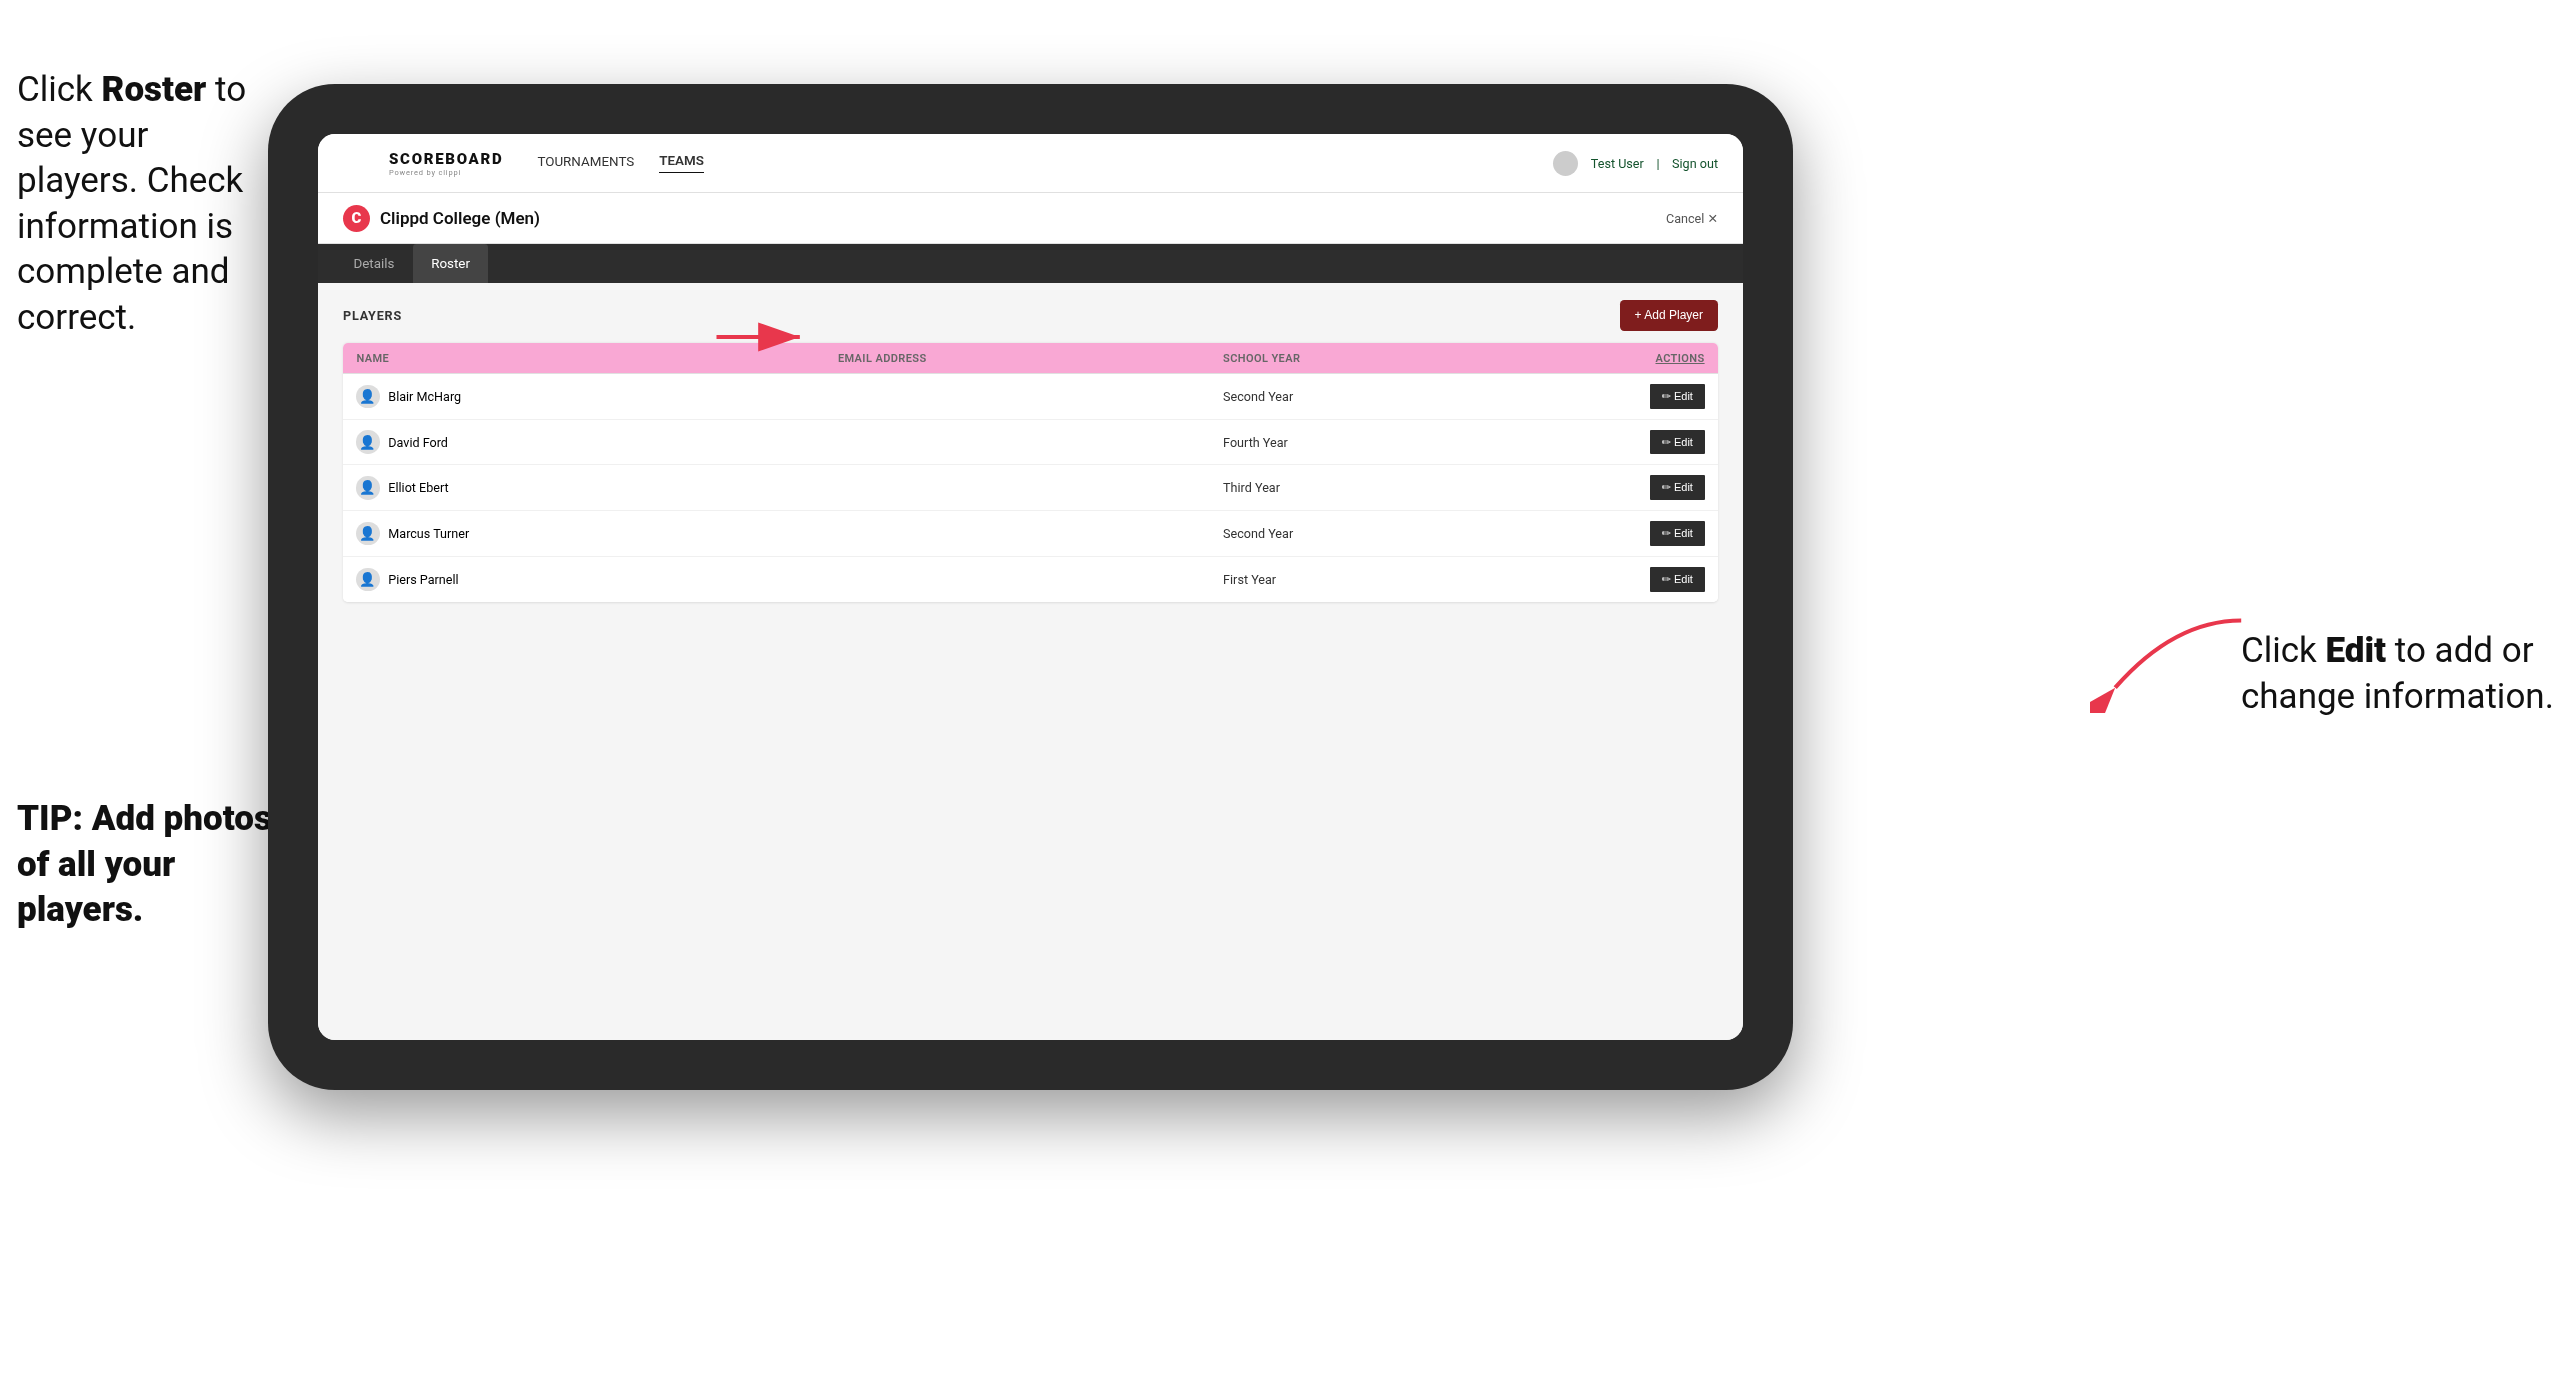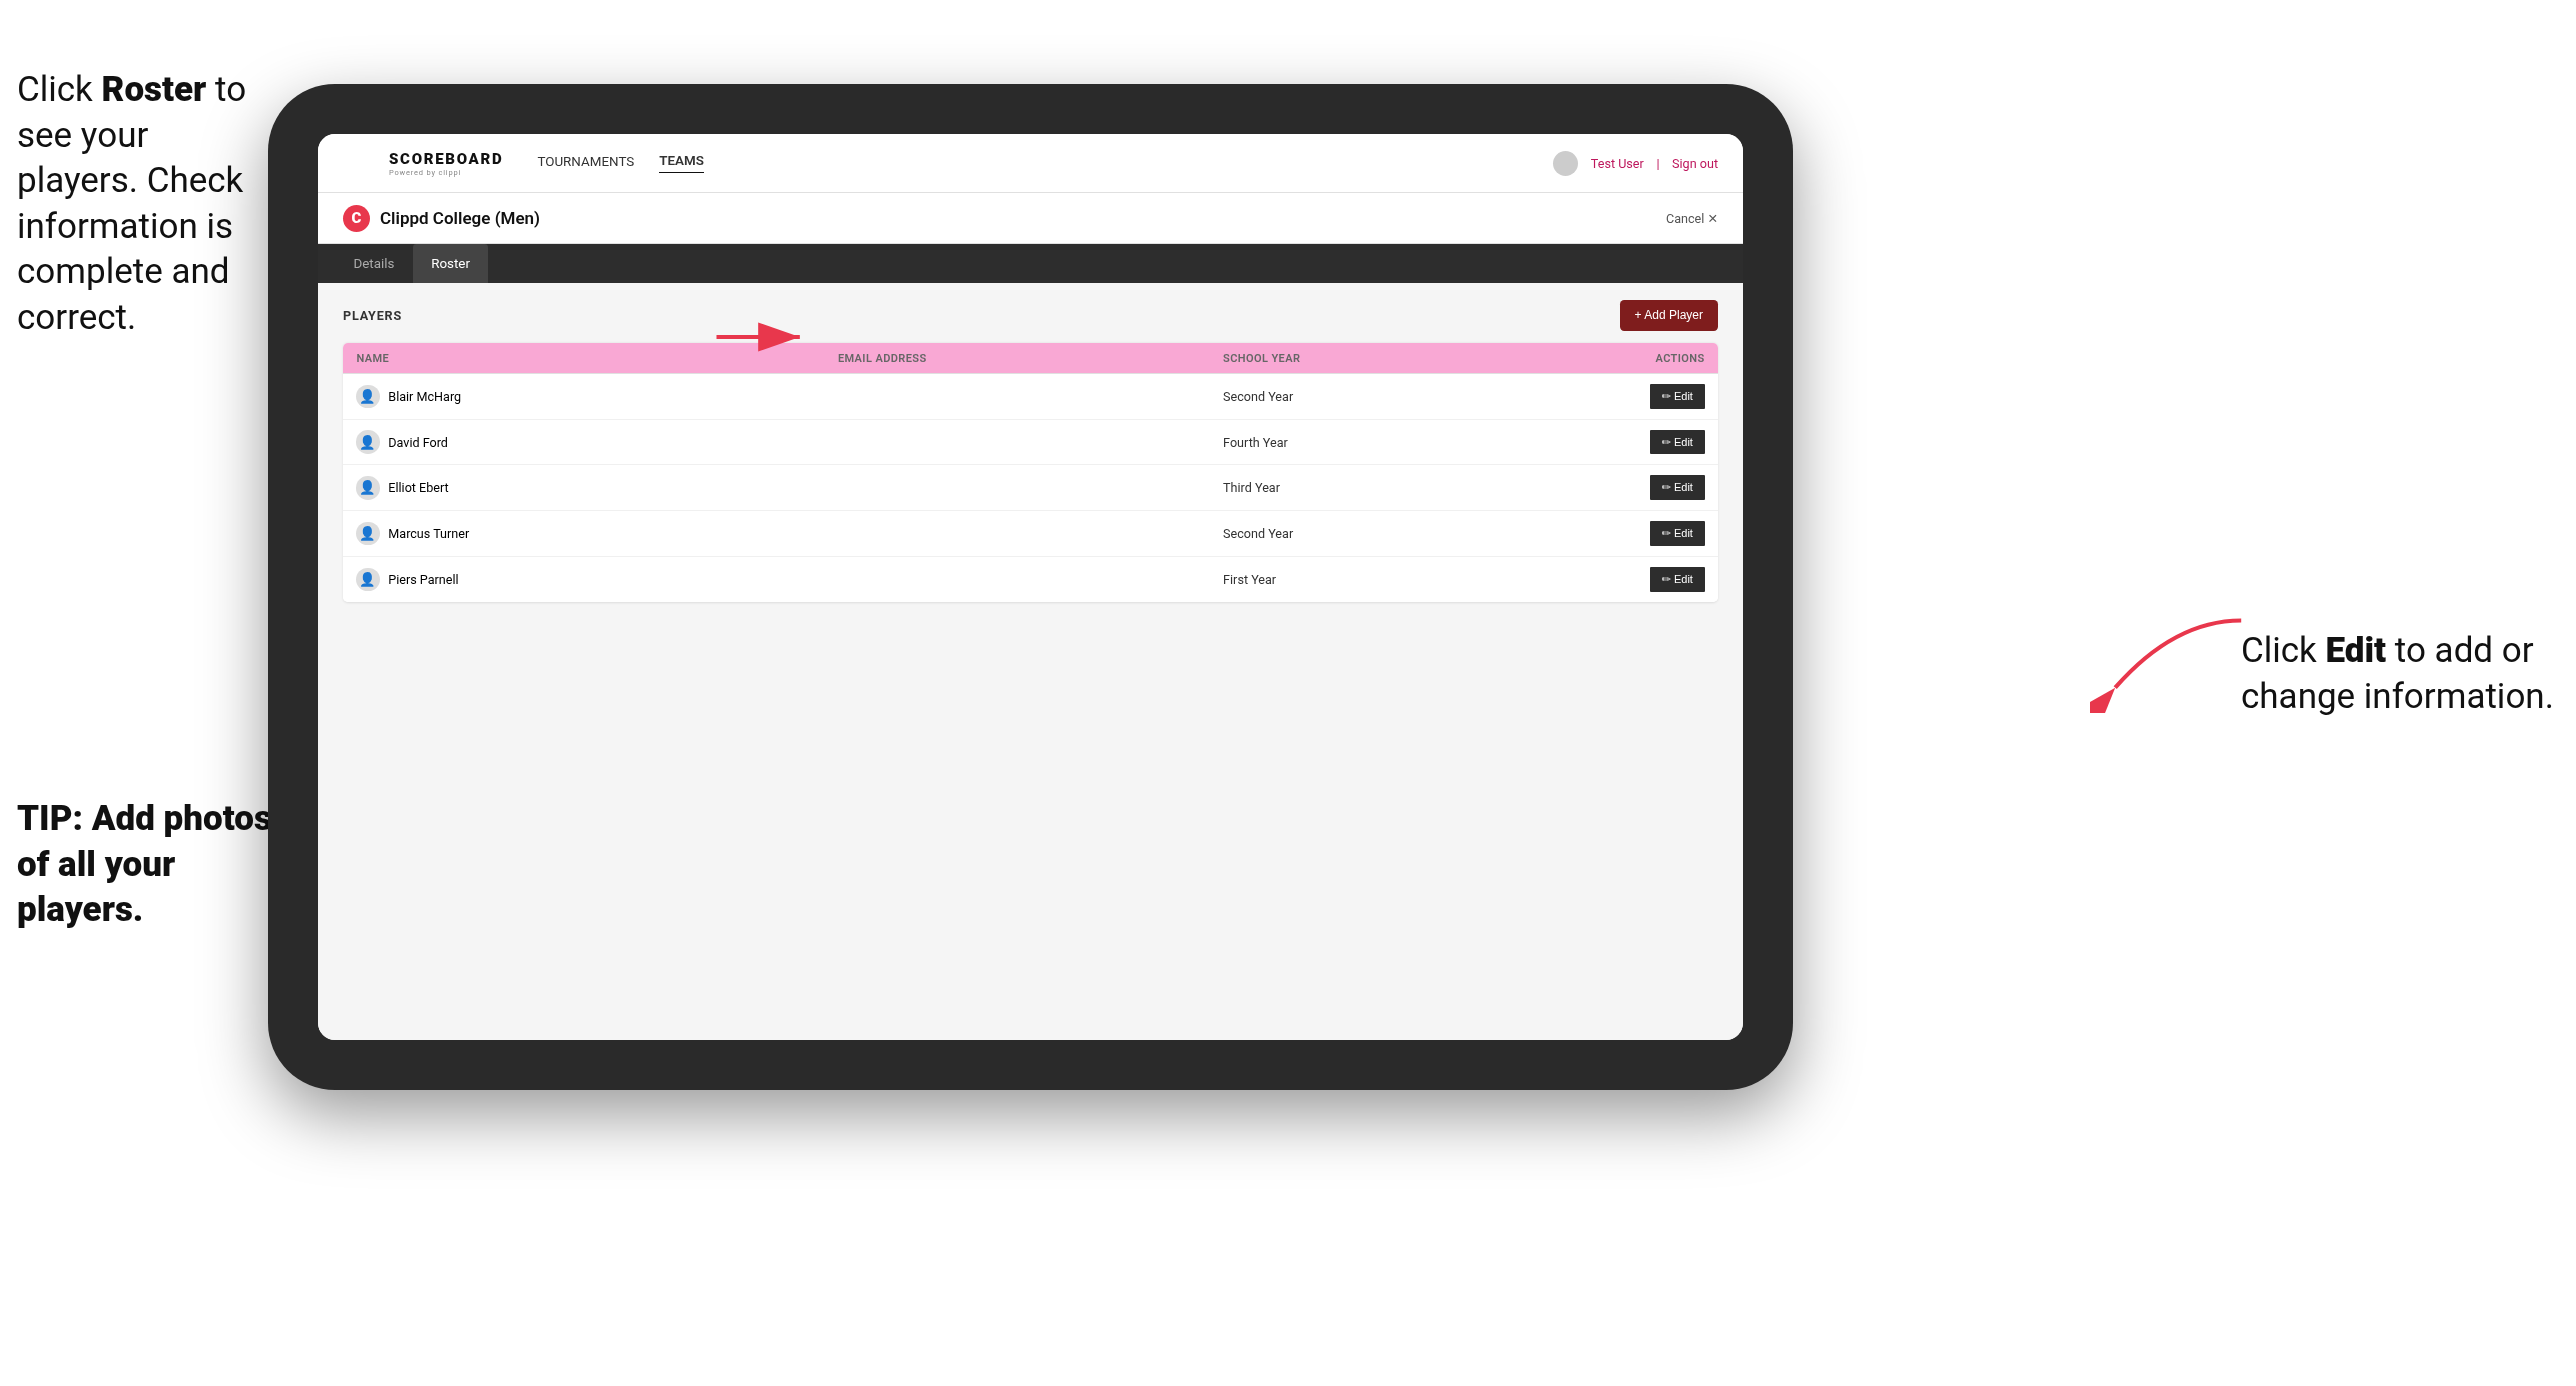--- a/index.html
+++ b/index.html
@@ -124,21 +124,21 @@
     .nav-link.active {
       border-bottom: 1.7px solid #111;
       font-weight: 600;
     }
 
     .navbar-right {
       display: flex;
       align-items: center;
       gap: 12.6px;
       font-size: 12.6px;
-      color: #be185d;
+      color: #14532d;
       justify-content: center;
     }
 
     .user-icon-circle {
       width: 25px;
       height: 25px;
       background: #ccc;
       border-radius: 50%;
     }
 
@@ -260,21 +260,21 @@
     }
 
     .col-header {
       font-size: 11px;
       font-weight: 600;
       color: #666;
       text-transform: uppercase;
       letter-spacing: 0.4px;
     }
 
-    .col-header.right { text-align: right; }
+    .col-header.right { text-align: right; text-decoration: underline; }
 
     .table-row {
       display: grid;
       grid-template-columns: 2.5fr 2fr 1.5fr 1fr;
       padding: 10px 13.4px;
       border-bottom: 0.8px solid #f0f0f0;
       align-items: center;
       background: #fff;
     }
 

